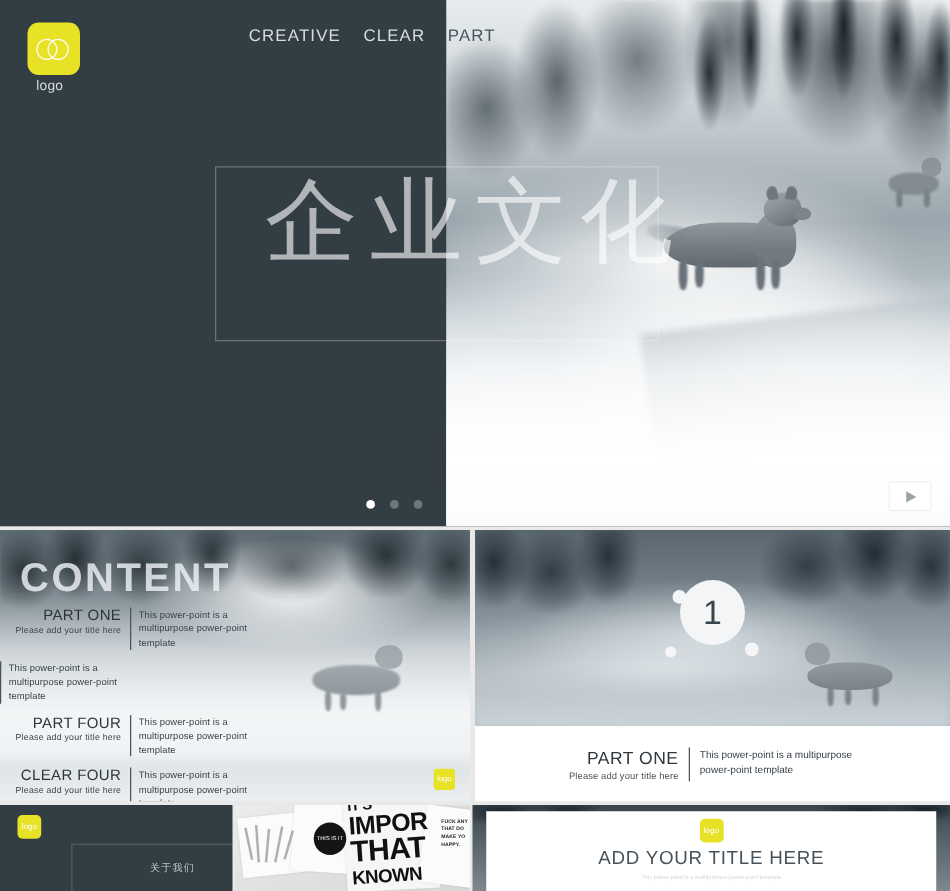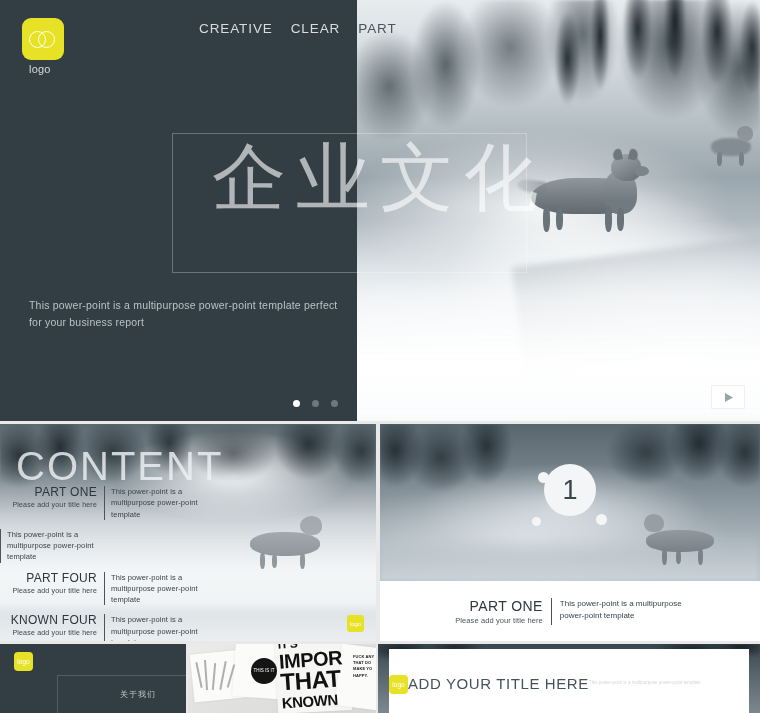--- a/index.html
+++ b/index.html
@@ -201,22 +201,22 @@
     filter: blur(5px);
   }
   .cs-wolf { position: absolute; left: 246px; top: 88px; width: 86px; height: 58px; opacity: 0.72; }
   .cs-wolf .b { position: absolute; left: 4px; top: 20px; width: 70px; height: 24px; background: linear-gradient(180deg,#8e969b,#6d767c); border-radius: 45%; filter: blur(0.7px); }
   .cs-wolf .h { position: absolute; left: 54px; top: 4px; width: 22px; height: 19px; background: #939ba0; border-radius: 52% 46% 40% 48%; filter: blur(0.5px); }
   .cs-wolf .l1 { position: absolute; left: 14px; top: 40px; width: 5px; height: 17px; background:#6e777d; border-radius:40%; filter: blur(0.7px); }
   .cs-wolf .l2 { position: absolute; left: 26px; top: 42px; width: 5px; height: 14px; background:#6e777d; border-radius:40%; filter: blur(0.7px); }
   .cs-wolf .l3 { position: absolute; left: 54px; top: 40px; width: 5px; height: 17px; background:#6e777d; border-radius:40%; filter: blur(0.7px); }
   .content-heading {
     position: absolute; left: 16px; top: 22px; z-index: 4;
-    font-size: 40px; letter-spacing: 2px; color: rgba(238,242,245,0.82);
-    font-weight: 400; line-height: 1;
+    font-size: 32px; letter-spacing: 2px; color: rgba(238,242,245,0.82);
+    font-weight: 700; line-height: 1;
   }
   .part-list { position: absolute; left: 0; top: 62px; width: 376px; z-index: 5; }
   .part-row { display: flex; align-items: flex-start; margin-bottom: 9px; }
   .part-left { width: 104px; text-align: right; padding-right: 7px; }
   .part-name { font-size: 12px; color: #2c363c; letter-spacing: 0.3px; line-height: 1.1; }
   .part-sub { font-size: 7px; color: #3b454b; letter-spacing: 0.2px; margin-top: 2px; }
   .part-divider { width: 1px; align-self: stretch; background: #4a545a; margin-right: 6px; min-height: 22px; }
   .part-desc { font-size: 7.5px; color: #39434a; line-height: 1.5; max-width: 92px; letter-spacing: 0.1px; }
   .cs-logo {
     position: absolute; right: 12px; bottom: 9px; width: 17px; height: 17px; border-radius: 3px;
@@ -337,21 +337,21 @@
     position: absolute; left: 0; top: 0; width: 100%; height: 30px;
     background:
       radial-gradient(ellipse 14% 60% at 6% 20%, rgba(22,31,38,0.92) 0%, rgba(22,31,38,0) 62%),
       radial-gradient(ellipse 12% 55% at 20% 10%, rgba(26,35,42,0.85) 0%, rgba(26,35,42,0) 62%),
       radial-gradient(ellipse 16% 50% at 82% 16%, rgba(24,33,40,0.88) 0%, rgba(24,33,40,0) 64%),
       radial-gradient(ellipse 13% 58% at 95% 10%, rgba(20,29,36,0.9) 0%, rgba(20,29,36,0) 62%);
     filter: blur(1.2px);
   }
   .at-card {
     position: absolute; left: 11px; top: 5px; width: 360px; height: 64px; background: #fff;
-    display: flex; flex-direction: row; align-items: center;
+    display: flex; flex-direction: column; align-items: center;
   }
   .at-logo {
     margin-top: 6px; width: 19px; height: 19px; border-radius: 4px; background: #e7e226;
     color: #fff; font-size: 6.5px; display: flex; align-items: center; justify-content: center;
   }
   .at-title { margin-top: 4px; font-size: 15px; color: #46525a; letter-spacing: 0.6px; }
   .at-sub { margin-top: 4px; font-size: 4.5px; color: #d2d6d9; text-align: center; line-height: 1.5; max-width: 180px; }
 </style>
 </head>
 <body>
@@ -399,21 +399,20 @@
           </span>
       </div>
       <div class="logo-caption">logo</div>
       <div class="nav-items">
         <div class="nav-item">CREATIVE</div>
         <div class="nav-item">CLEAR</div>
         <div class="nav-item on-photo">PART</div>
       </div>
     </div>
 
-    <div class="hero-desc">This power-point is a multipurpose power-point template perfect for your business report</div>
 
     <div class="hero-dots">
       <i class="act"></i>
       <i></i>
       <i></i>
     </div>
 
     <div class="play-btn">
       <svg width="13" height="13" viewBox="0 0 13 13">
         <polygon points="3,2 11,6.5 3,11" fill="#9aa3a8"></polygon>
@@ -452,21 +451,21 @@
         <div class="part-row">
           <div class="part-left">
             <div class="part-name">PART FOUR</div>
             <div class="part-sub">Please add your title here</div>
           </div>
           <div class="part-divider"></div>
           <div class="part-desc">This power-point is a multipurpose power-point template</div>
         </div>
         <div class="part-row">
           <div class="part-left">
-            <div class="part-name">KNOWN FOUR</div>
+            <div class="part-name">CLEAR FOUR</div>
             <div class="part-sub">Please add your title here</div>
           </div>
           <div class="part-divider"></div>
           <div class="part-desc">This power-point is a multipurpose power-point template</div>
         </div>
       </div>
 
       <div class="cs-logo">logo</div>
     </div>
 

